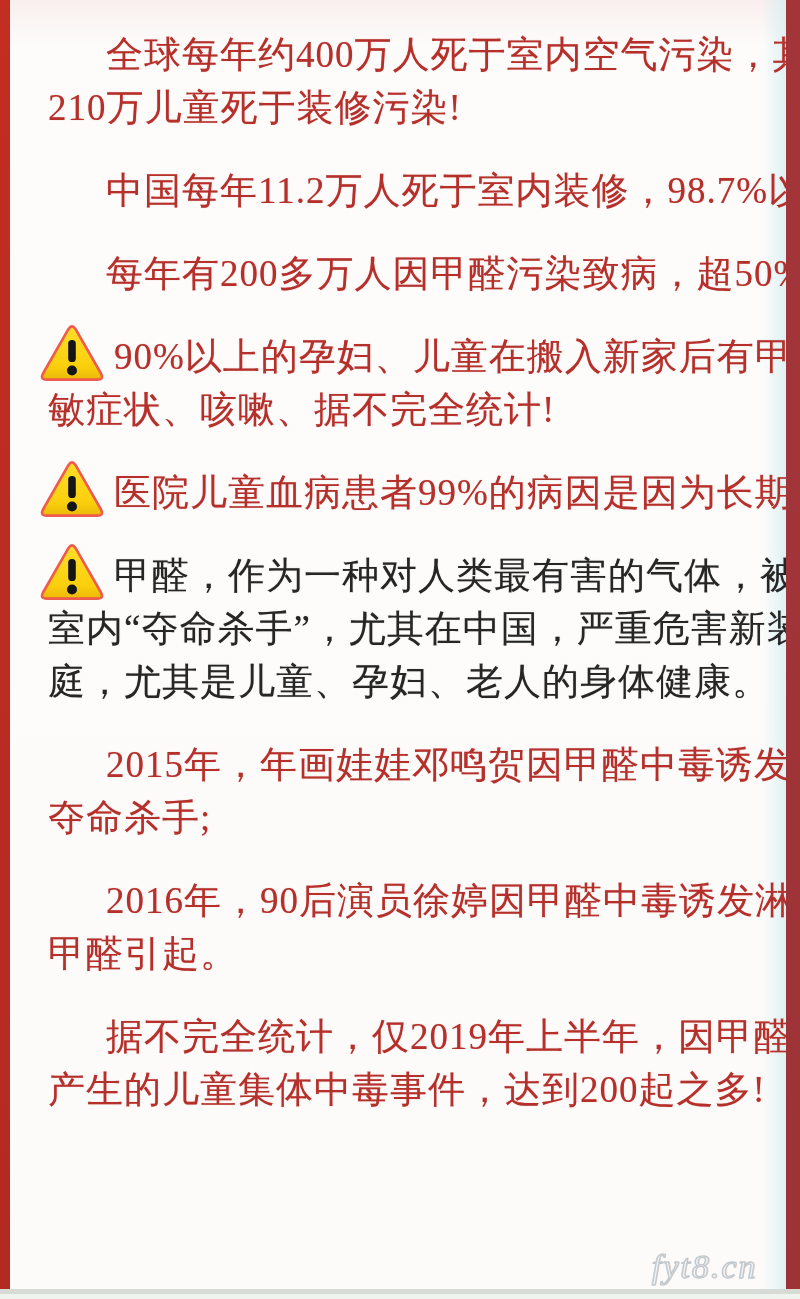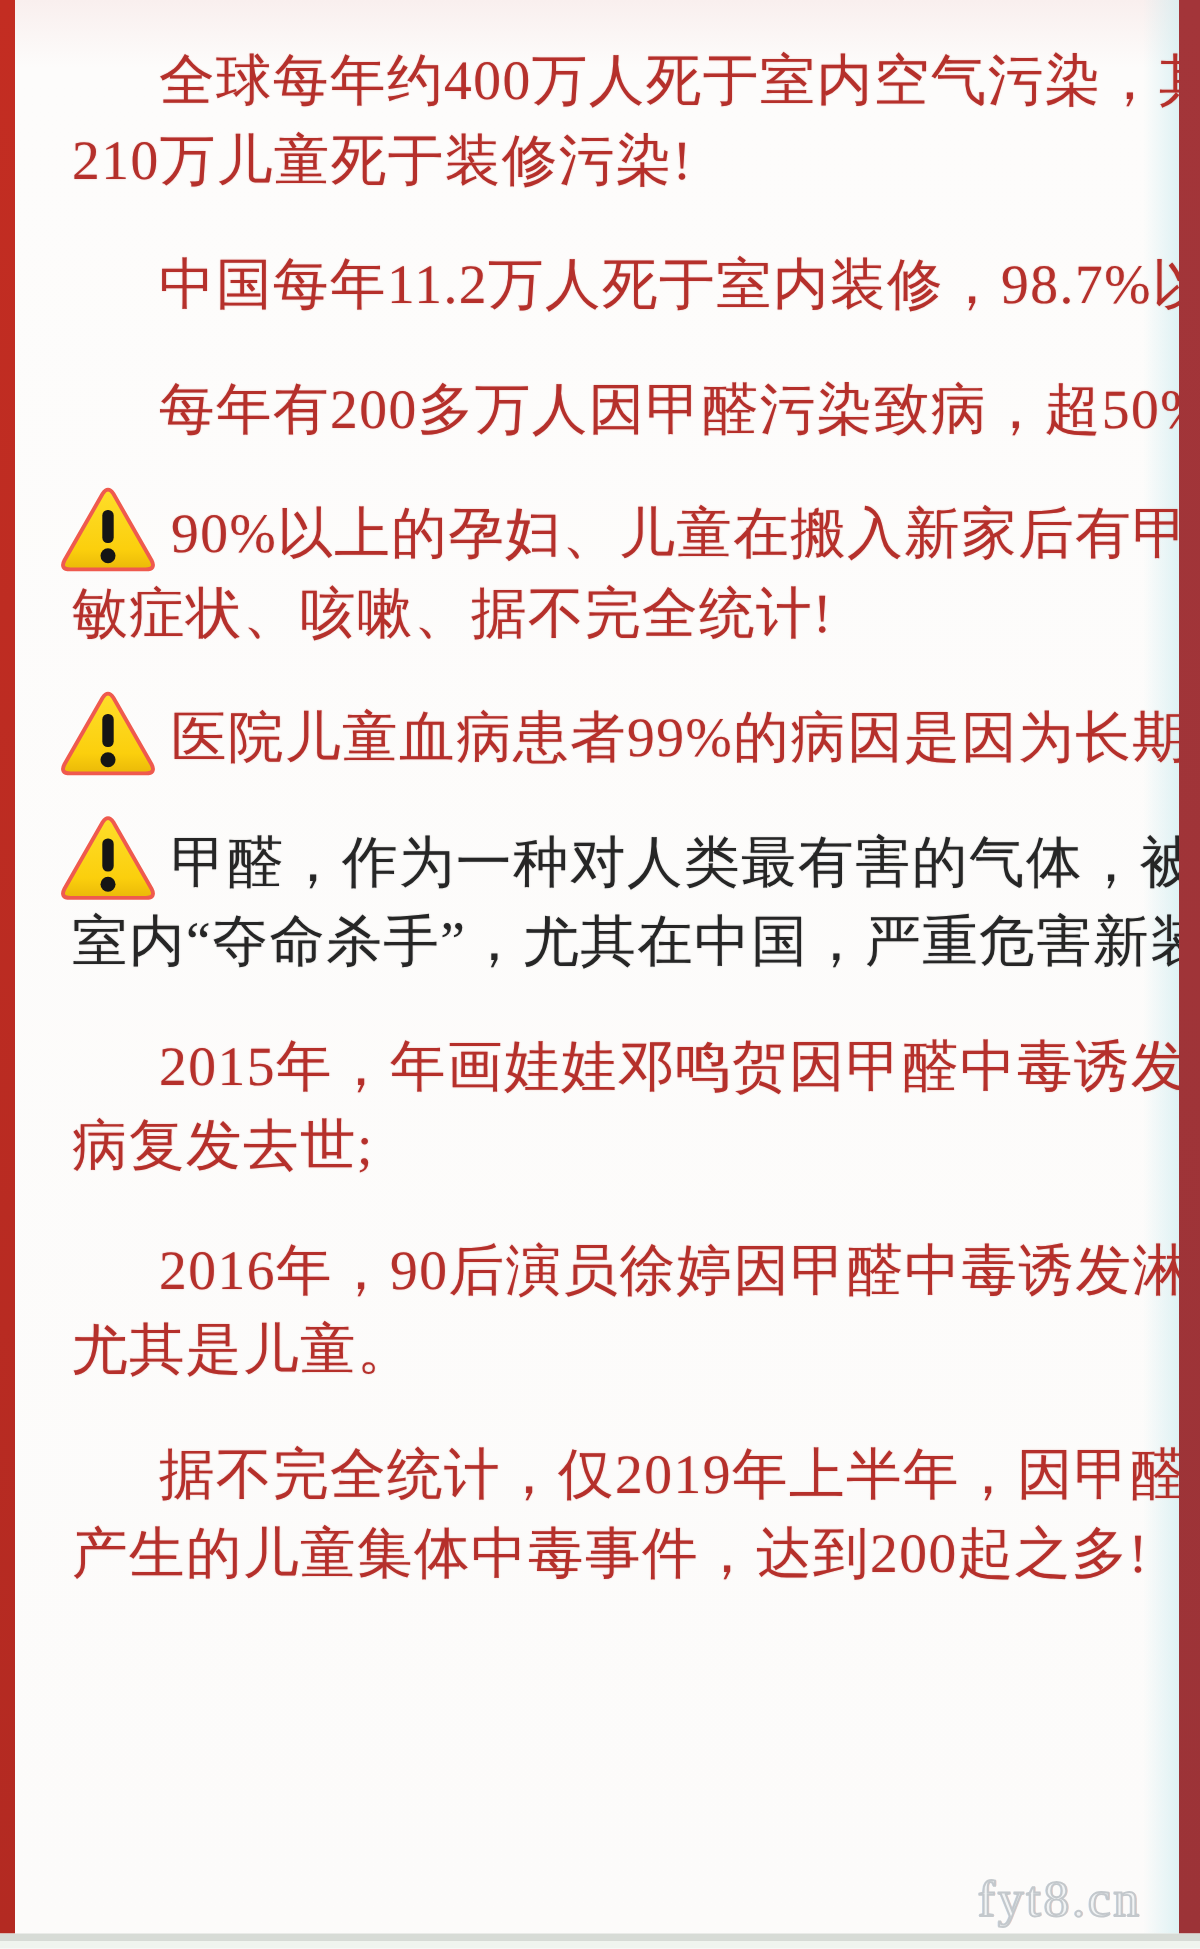--- a/index.html
+++ b/index.html
@@ -90,20 +90,21 @@
     left: 652px;
     top: 1248px;
     font-size: 34px;
     letter-spacing: 2px;
     color: #f2f4f5;
     -webkit-text-stroke: 1.3px #c3c8cc;
     text-shadow:
       1px 0 0 rgba(205,125,115,0.35),
      -1px 0 0 rgba(115,160,205,0.35);
     font-family: "Liberation Serif", "DejaVu Serif", serif;
+    font-style: italic;
   }
 </style>
 </head>
 <body>
 
 <div class="page">
   <div class="right-tint"></div>
   <div class="content" id="content">
       <p class="red">
         <span class="line first">全球每年约400万人死于室内空气污染，其中有</span>
@@ -160,28 +161,29 @@
           <stop offset="1" stop-color="#eab908"></stop>
         </linearGradient>
       </defs>
       <path d="M28.4 5.2 Q32 -0.4 35.6 5.2 L61 49.5 Q64.2 55.6 57.2 55.6 L6.8 55.6 Q-0.2 55.6 3 49.5 Z" fill="url(#wg)" stroke="#ef5a4e" stroke-width="2.6" stroke-linejoin="round"></path>
       <rect x="28.2" y="16" width="7.6" height="22" rx="3.6" fill="#151515"></rect>
       <circle cx="32" cy="46.5" r="5" fill="#151515"></circle>
     </svg>
   </span>
 <span class="line first">甲醛，作为一种对人类最有害的气体，被誉为</span>
         <span class="line">室内“夺命杀手”，尤其在中国，严重危害新装修家</span>
+        <span class="line">庭，尤其是儿童、孕妇、老人的身体健康。</span>
       </p>
       <p class="red">
         <span class="line first">2015年，年画娃娃邓鸣贺因甲醛中毒诱发白血</span>
-        <span class="line">病复发去世;</span>
+        <span class="line">夺命杀手;</span>
       </p>
       <p class="red">
         <span class="line first">2016年，90后演员徐婷因甲醛中毒诱发淋巴癌</span>
-        <span class="line">尤其是儿童。</span>
+        <span class="line">甲醛引起。</span>
       </p>
       <p class="red">
         <span class="line first">据不完全统计，仅2019年上半年，因甲醛超标</span>
         <span class="line">产生的儿童集体中毒事件，达到200起之多!</span>
       </p>
     </div>
   <div class="border-left"></div>
   <div class="border-right"></div>
   <div class="footer-line"></div>
   <div class="footer-below"></div>

